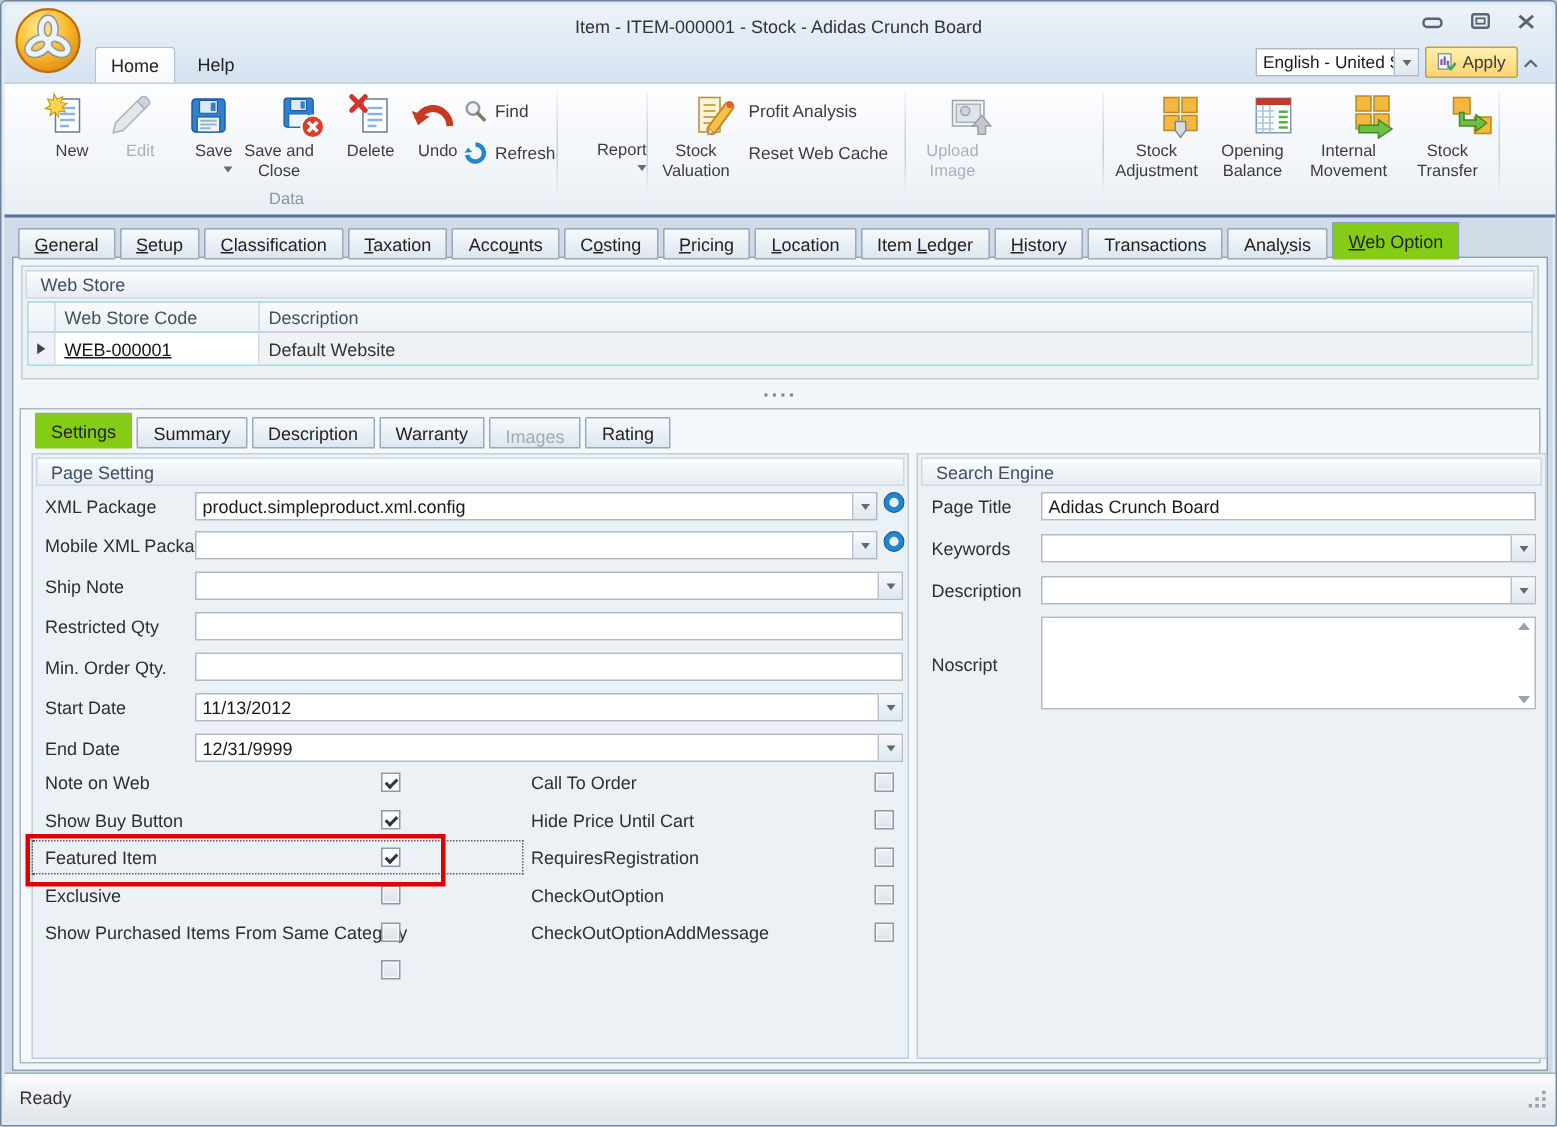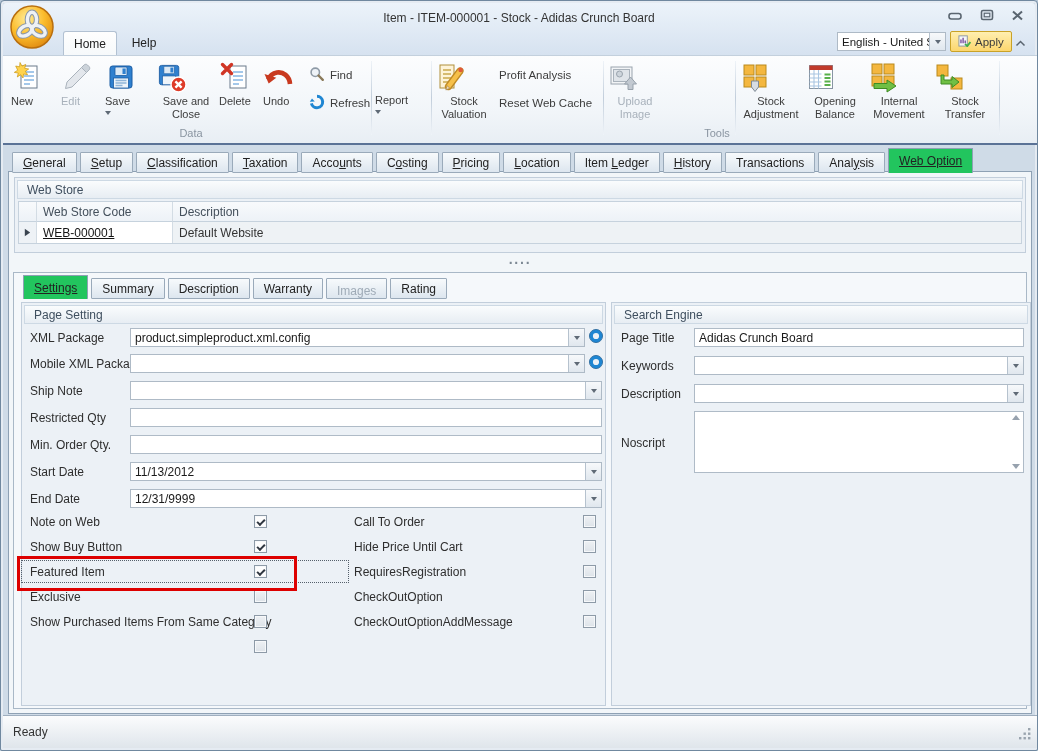--- a/index.html
+++ b/index.html
@@ -24,37 +24,37 @@
       display:flex;align-items:center;justify-content:center;}
   .car{width:0;height:0;border-left:3.5px solid transparent;border-right:3.5px solid transparent;
        border-top:4px solid #5f6a76;}
   .apply-btn{position:absolute;height:21px;display:flex;align-items:center;gap:4px;padding:0 7px;
              background:linear-gradient(#ffefb0,#fcd66e);border:1px solid #c9a227;border-radius:2px;
              font-size:11.5px;color:#3a3a3a;box-sizing:border-box;}
   
   .ribbon{position:absolute;left:2px;top:54px;width:1034px;height:90px;
           background:linear-gradient(#fcfdfe,#f1f5f9 65%,#e8eef4);
           border-top:1px solid #c3d0dd;border-bottom:2px solid #5a7296;box-sizing:border-box;}
-  .bigbtn{position:absolute;top:3px;height:66px;display:flex;flex-direction:column;align-items:flex-start;
+  .bigbtn{position:absolute;top:3px;height:66px;display:flex;flex-direction:column;align-items:flex-end;
           font-size:11px;color:#3c3c3c;text-align:center;}
   .bigbtn .ic{width:32px;height:32px;margin-top:2px;}
   .bigbtn .lbl{margin-top:2px;line-height:13px;}
   .bigbtn.disabled{color:#a8b1bb;}
   .smallbtn{position:absolute;height:18px;display:flex;align-items:center;gap:5px;font-size:11.5px;color:#3c3c3c;}
   .rsep{position:absolute;top:5px;height:74px;width:1px;
         background:linear-gradient(#eef3f8,#c2cedb,#eef3f8);}
   .grplabel{position:absolute;top:71px;height:14px;font-size:11px;color:#8a95a1;text-align:center;}
   
   .tabs{position:absolute;display:flex;gap:3px;align-items:flex-end;}
   .tab{box-sizing:border-box;padding:0 10px;border:1px solid #9aaaba;border-radius:1px;
        background:linear-gradient(#f7fafc,#dde6ef);font-size:12px;color:#222;
        display:flex;align-items:center;}
   .tab.lg{height:21px;}  .tab.lg.active{height:25px;}
   .tab.sm{height:21px;}  .tab.sm.active{height:24px;}
-  .tab.active{background:#22c55e;border-color:#8ea1b4;border-bottom:none;z-index:6;text-decoration:underline;}
+  .tab.active{background:#84cc16;border-color:#8ea1b4;border-bottom:none;z-index:6;}
   .tab.disabled{color:#9fabb7;align-items:flex-end;}
   u{text-decoration:underline;}
   
   .pane{position:absolute;box-sizing:border-box;border:1px solid #8ea1b4;background:#f2f6f9;}
   .innerpane{position:absolute;box-sizing:border-box;border:1px solid #a9b8c7;background:#f5f8fb;}
   .grpbox{position:absolute;box-sizing:border-box;background:#ecf1f6;border:1px solid #c2cedb;}
   .grphdr{position:absolute;left:2px;right:2px;top:2px;height:19px;
           background:linear-gradient(#fafcfd,#e7edf3);border:1px solid #cdd9e4;box-sizing:border-box;
           color:#3f4f5f;font-size:12px;display:flex;align-items:center;padding-left:9px;}
   .flabel{position:absolute;font-size:12px;color:#2e2e2e;height:19px;display:flex;align-items:center;white-space:nowrap;}
@@ -323,21 +323,20 @@
               <rect x="17" y="15" width="10" height="10"></rect>
             </g>
             <path d="M7 22.5h13V19l9 6-9 6v-3.5H7z" fill="#6fbf44" stroke="#3e8c24"></path>
           </svg></span>
       <span class="lbl">Internal Movement</span>
     </div>
 
     <div class="rsep" style="left:996px;"></div>
 
     <div class="grplabel" style="left:8px;width:360px;">Data</div>
-    <div class="grplabel" style="left:432px;width:564px;">Tools</div>
   </div>
 
   <div class="tabs" style="left:11px;top:147px;height:25px;z-index:7;">
     <div class="tab lg">
         <span><u>G</u>eneral</span>
       </div>
     <div class="tab lg">
         <span><u>S</u>etup</span>
       </div>
     <div class="tab lg">

